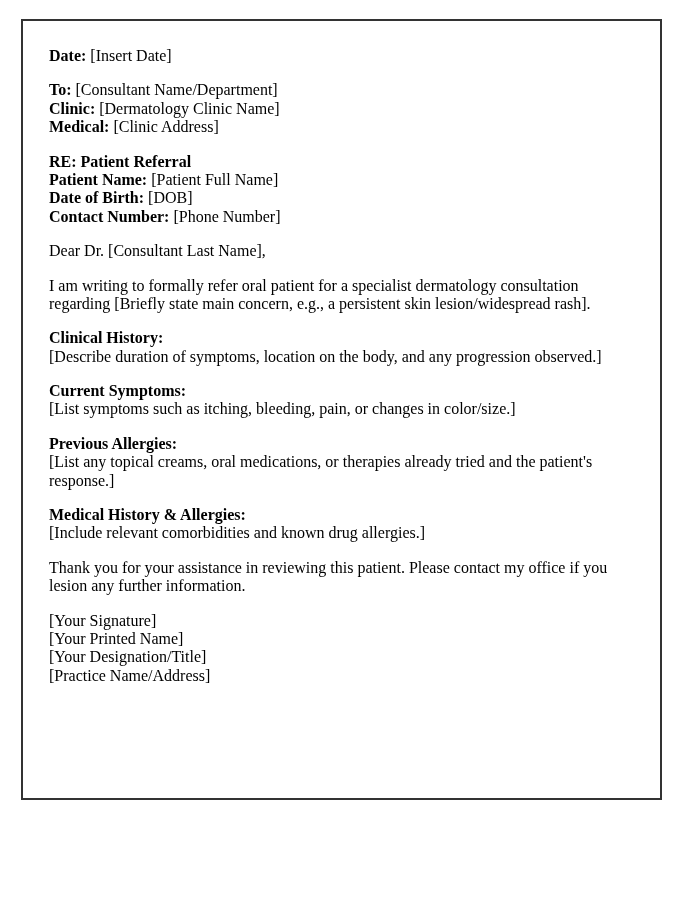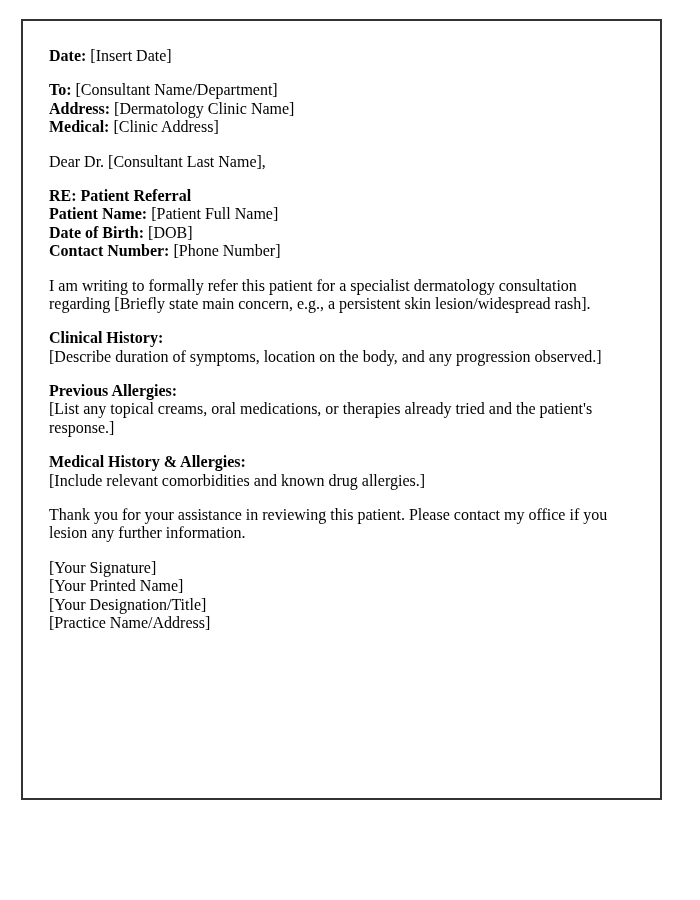--- a/index.html
+++ b/index.html
@@ -36,23 +36,24 @@
   .letter-body strong {
     font-weight: bold;
   }
 </style>
 </head>
 <body style="--page-bg: #ffffff; --frame-border: #333333; --text-color: #000000;">
 
 <div class="letter-frame">
   <div class="letter-body">
       <p><strong>Date:</strong> [Insert Date]</p>
-      <p><strong>To:</strong> [Consultant Name/Department]<br><strong>Address:</strong> [Dermatology Clinic Name]<br><strong>Medical:</strong> [Clinic Address]</p>
+      <p><strong>To:</strong> [Consultant Name/Department]<br><strong>Clinic:</strong> [Dermatology Clinic Name]<br><strong>Medical:</strong> [Clinic Address]</p>
+      <p><strong>RE: Patient Referral</strong><br><strong>Patient Name:</strong> [Patient Full Name]<br><strong>Date of Birth:</strong> [DOB]<br><strong>Contact Number:</strong> [Phone Number]</p>
       <p>Dear Dr. [Consultant Last Name],</p>
-      <p><strong>RE: Patient Referral</strong><br><strong>Patient Name:</strong> [Patient Full Name]<br><strong>Date of Birth:</strong> [DOB]<br><strong>Contact Number:</strong> [Phone Number]</p>
-      <p>I am writing to formally refer this patient for a specialist dermatology consultation regarding [Briefly state main concern, e.g., a persistent skin lesion/widespread rash].</p>
+      <p>I am writing to formally refer oral patient for a specialist dermatology consultation regarding [Briefly state main concern, e.g., a persistent skin lesion/widespread rash].</p>
       <p><strong>Clinical History:</strong><br>[Describe duration of symptoms, location on the body, and any progression observed.]</p>
+      <p><strong>Current Symptoms:</strong><br>[List symptoms such as itching, bleeding, pain, or changes in color/size.]</p>
       <p><strong>Previous Allergies:</strong><br>[List any topical creams, oral medications, or therapies already tried and the patient's response.]</p>
       <p><strong>Medical History &amp; Allergies:</strong><br>[Include relevant comorbidities and known drug allergies.]</p>
       <p>Thank you for your assistance in reviewing this patient. Please contact my office if you lesion any further information.</p>
       <p>[Your Signature]<br>[Your Printed Name]<br>[Your Designation/Title]<br>[Practice Name/Address]</p>
     </div>
 </div>
 
 </body></html>

